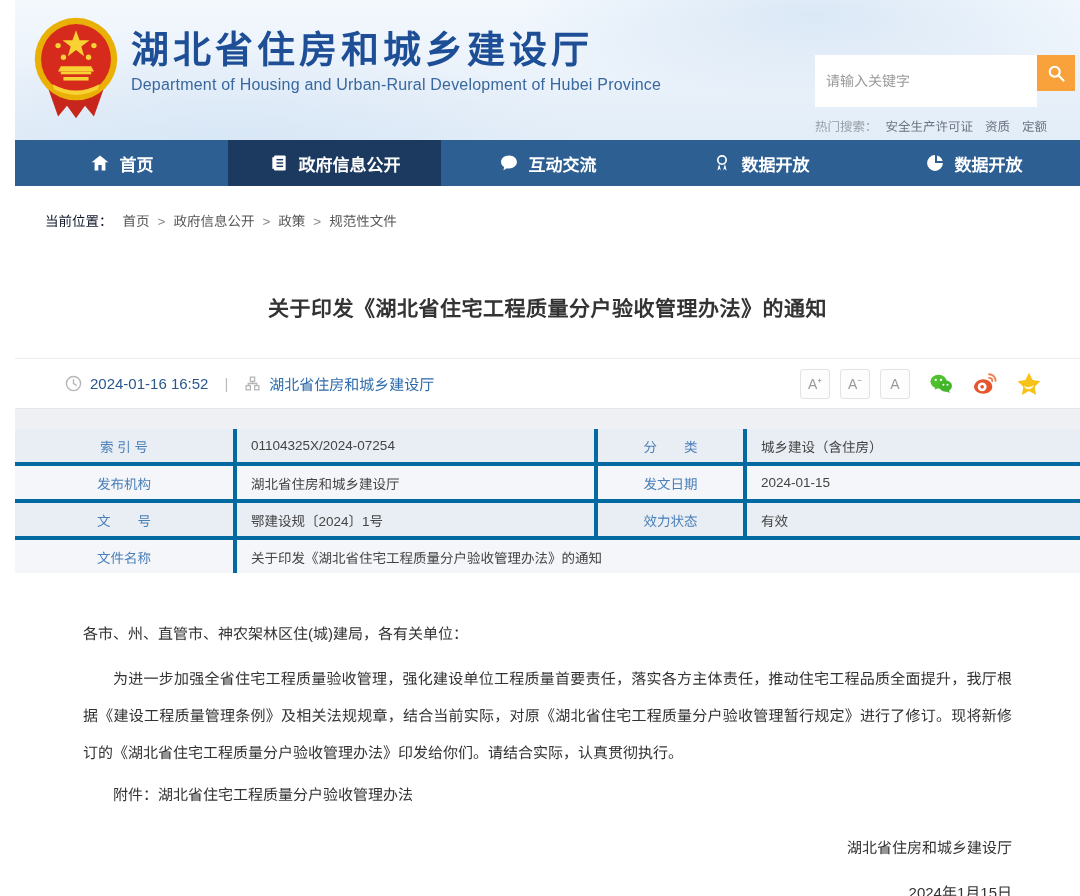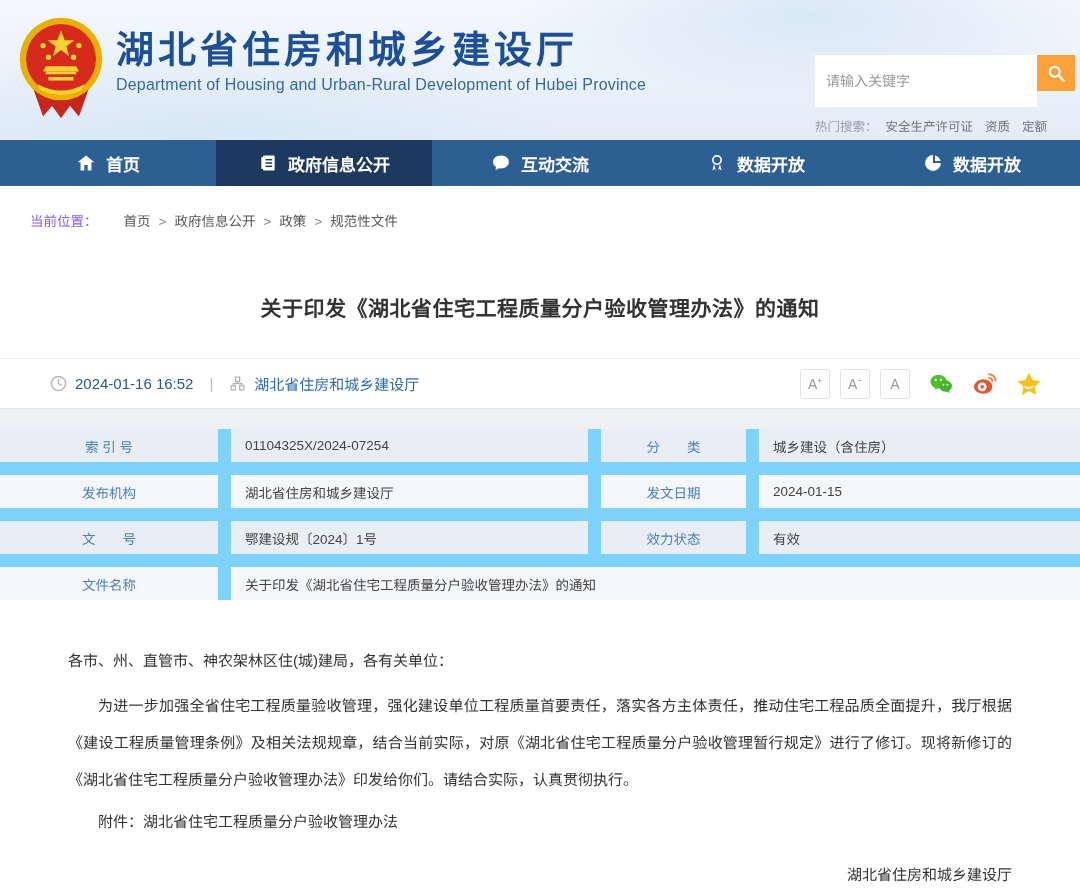--- a/index.html
+++ b/index.html
@@ -1,18 +1,18 @@
 <!DOCTYPE html>
 <html lang="zh-CN"><head>
 <meta charset="utf-8">
 <style>
   * { margin:0; padding:0; box-sizing:border-box; }
   html,body { width:1080px; height:896px; overflow:hidden; background:#fff;
     font-family:"Liberation Sans","DejaVu Sans",sans-serif; }
-  .page { width:1080px; height:896px; position:relative; background:#fff; }
+  .page { width:1080px; height:896px; position:relative; background:#fff;padding-left:15px; }
 
   
   .site-header {
     height:140px; position:relative;
     background:
       radial-gradient(ellipse 420px 120px at 75% 10%, rgba(190,214,238,.45), rgba(190,214,238,0) 70%),
       radial-gradient(ellipse 500px 140px at 20% 100%, rgba(205,224,243,.5), rgba(205,224,243,0) 70%),
       linear-gradient(180deg,#f3f8fd 0%,#e9f1fa 60%,#e2edf8 100%);
     display:flex; align-items:flex-start;
   }
@@ -35,21 +35,21 @@
   
   .main-nav { height:46px; background:#2d5f93; display:flex; }
   .nav-item { flex:1; display:flex; align-items:center; justify-content:center; gap:10px;
     color:#fff; font-size:17px; font-weight:bold; cursor:pointer; }
   .nav-item.active { background:#1c3a60; }
   .nav-item svg { width:20px; height:20px; }
 
   
   .breadcrumb { padding:24px 0 0 30px; font-size:13.5px; color:#666; }
   .breadcrumb a { color:#555; text-decoration:none; margin:0 4px; cursor:pointer; }
-  .crumb-label { color:#8b5cf6; margin-right:22px; }
+  .crumb-label { color:#0f172a; margin-right:6px; }
   .crumb-sep { color:#888; margin:0 4px; }
 
   
   .article-title { text-align:center; margin-top:62px; font-size:21px; color:#333;
     font-weight:600; letter-spacing:.5px; }
 
   .meta-bar { margin-top:36px; border-top:1px solid #ececec; height:50px;
     display:flex; align-items:center; justify-content:space-between; padding:0 38px 0 50px; }
   .meta-left { display:flex; align-items:center; font-size:15px; }
   .meta-left svg { margin-right:8px; }
@@ -57,22 +57,22 @@
   .meta-divider { color:#bbb; margin:0 16px; }
   .meta-source { color:#2f6cab; text-decoration:none; }
   .meta-right { display:flex; align-items:center; gap:10px; }
   .font-btn { width:30px; height:30px; border:1px solid #e3e3e3; background:#fdfdfd; border-radius:3px;
     color:#9a9a9a; font-size:14px; cursor:pointer; }
   .share-icon { width:26px; height:26px; margin-left:8px; cursor:pointer; }
 
   .gray-gap { height:21px; background:#eef0f3; border-top:1px solid #e4e6e9; }
 
   
-  .doc-table { background:#7dd3fc; display:grid; grid-template-columns:218px 357px 145px 1fr;
-    grid-auto-rows:33px; gap:13px; border-bottom:1px solid #fff; }
+  .doc-table { background:#0369a1; display:grid; grid-template-columns:218px 357px 145px 1fr;
+    grid-auto-rows:33px; gap:4px; border-bottom:1px solid #fff; }
   .doc-table .cell { display:flex; align-items:center; font-size:13.5px; }
   .cell.lbl { justify-content:center; color:#4a7fb8; }
   .cell.val { padding-left:14px; color:#444; }
   .row-odd { background:#e9eef4; }
   .row-even { background:#f4f6f9; }
   .span3 { grid-column:2 / 5; }
 
   
   .doc-body { padding:0 68px; font-size:15px; color:#333; }
   .salutation { margin-top:48px; line-height:24px; }

